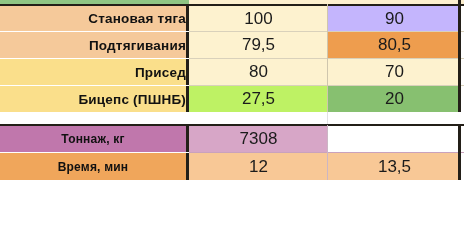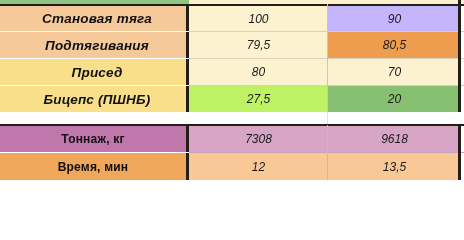--- a/index.html
+++ b/index.html
@@ -30,44 +30,42 @@
     color: #111111;
     white-space: nowrap;
     overflow: hidden;
   }
 
   
   .label-top {
     left: 0;
     width: 189px;
     padding-left: 8px;
-    justify-content: center;
+    justify-content: flex-end;
     font-weight: bold;
-    font-style: italic;
     font-size: 13.5px;
     letter-spacing: 0.2px;
     border-right: 3px solid #231f18;
   }
   
   .label-bot {
     left: 0;
     width: 189px;
     justify-content: center;
     font-weight: bold;
     font-size: 12px;
     letter-spacing: 0.2px;
     border-right: 3px solid #231f18;
   }
 
   .val {
     justify-content: center;
-    font-size: 12px;
+    font-size: 17px;
     font-weight: normal;
     color: #1b1b1b;
-    font-style: italic;
   }
   .col-b { left: 189px; width: 139px; }
   .col-c { left: 328px; width: 133px; }
 
   
   .hline {
     position: absolute;
     left: 0;
     width: 464px;
     height: 2px;
@@ -180,21 +178,20 @@
 
   <div class="gap-row"></div>
   <div class="gap-mid"></div>
 
   <div class="hline" style="top:124px;"></div>
 
   <div class="cell label-bot" style="top:126px;height:26px;background:#C077AC;">
     <span>Тоннаж, кг</span>
   </div>
   <div class="cell val col-b" style="top:126px;height:26px;background:#D7A6C7;">7308</div>
-  <div class="cell val col-c" style="top:126px;height:26px;background:#D7A6C7;">9618</div>
   <div class="thin-row-sep" style="top:152px;background:#c9a2bd;"></div>
 
   <div class="cell label-bot" style="top:153px;height:27px;background:#F0A65B;">
     <span>Время, мин</span>
   </div>
   <div class="cell val col-b" style="top:153px;height:27px;background:#F8C896;">12</div>
   <div class="cell val col-c" style="top:153px;height:27px;background:#F8C896;">13,5</div>
 
   <div class="vline-mid" style="top:125px;height:55px;background:#cbb6c4;"></div>
   <div class="vline-right2"></div>

